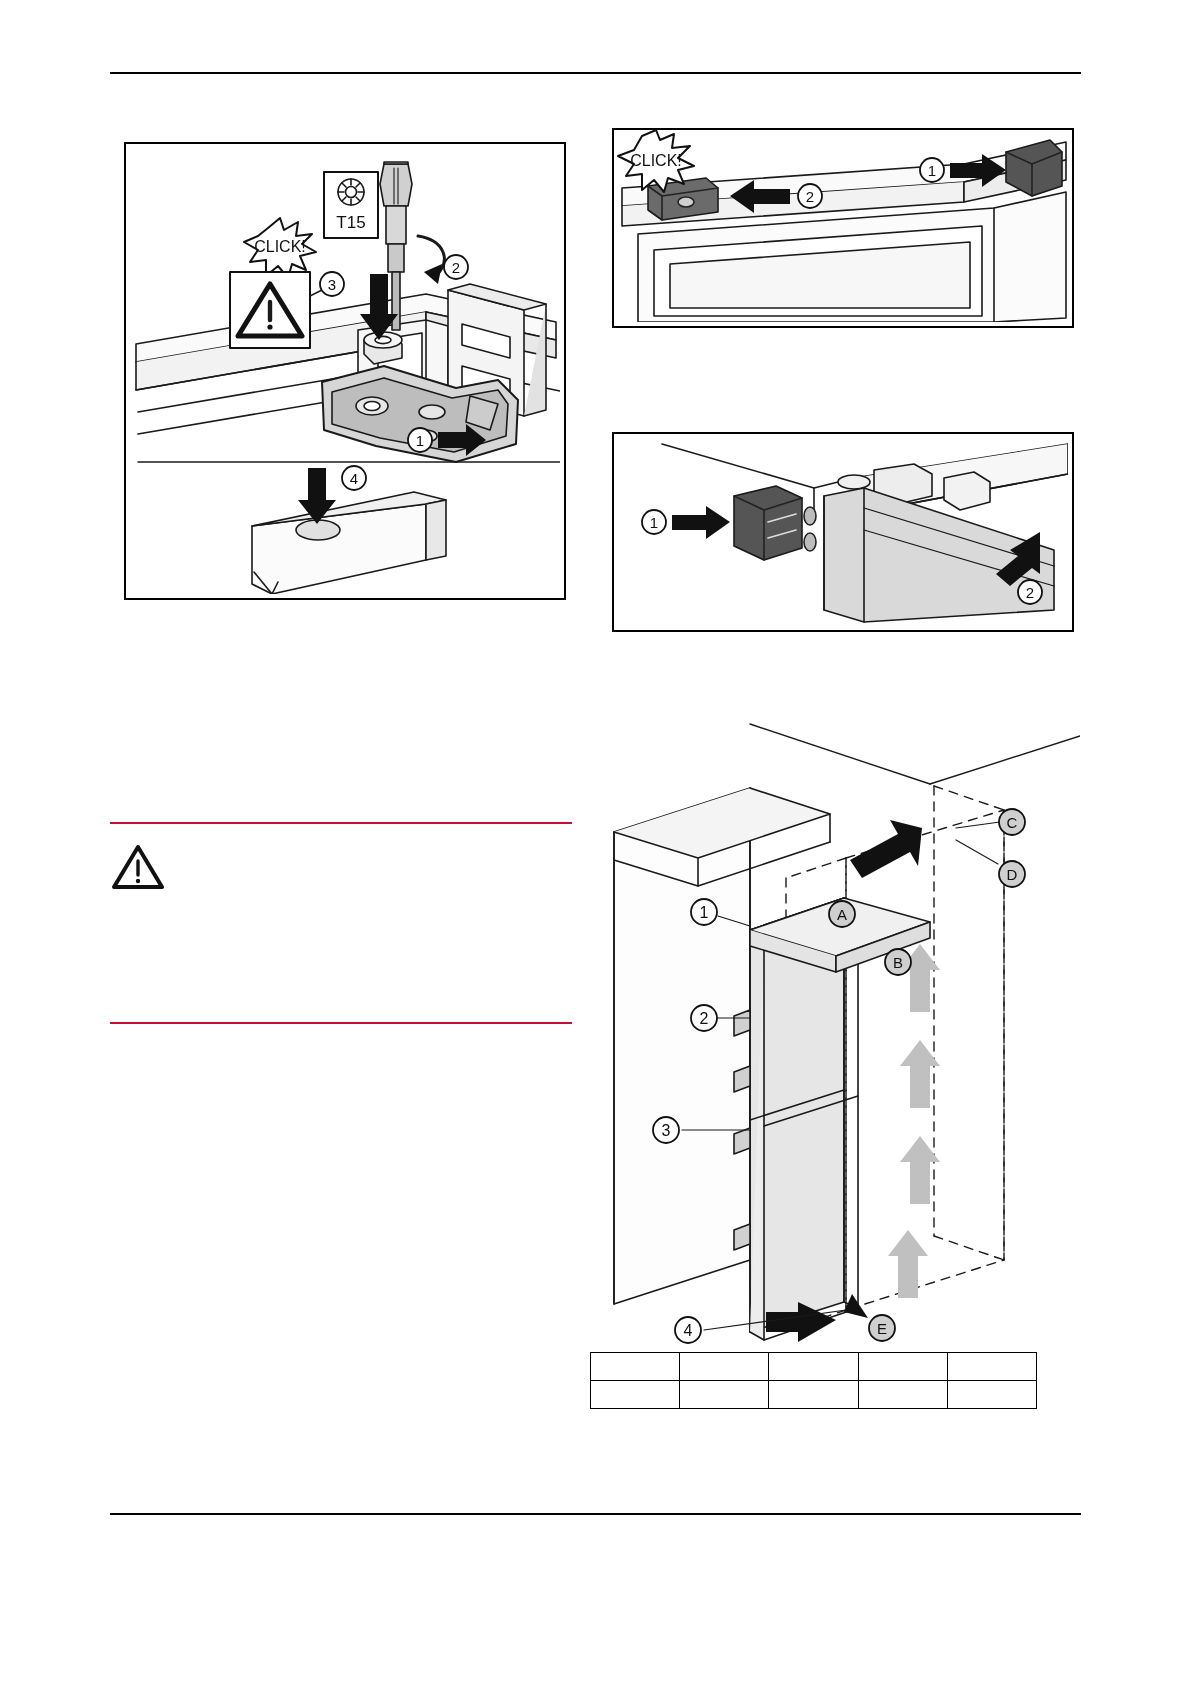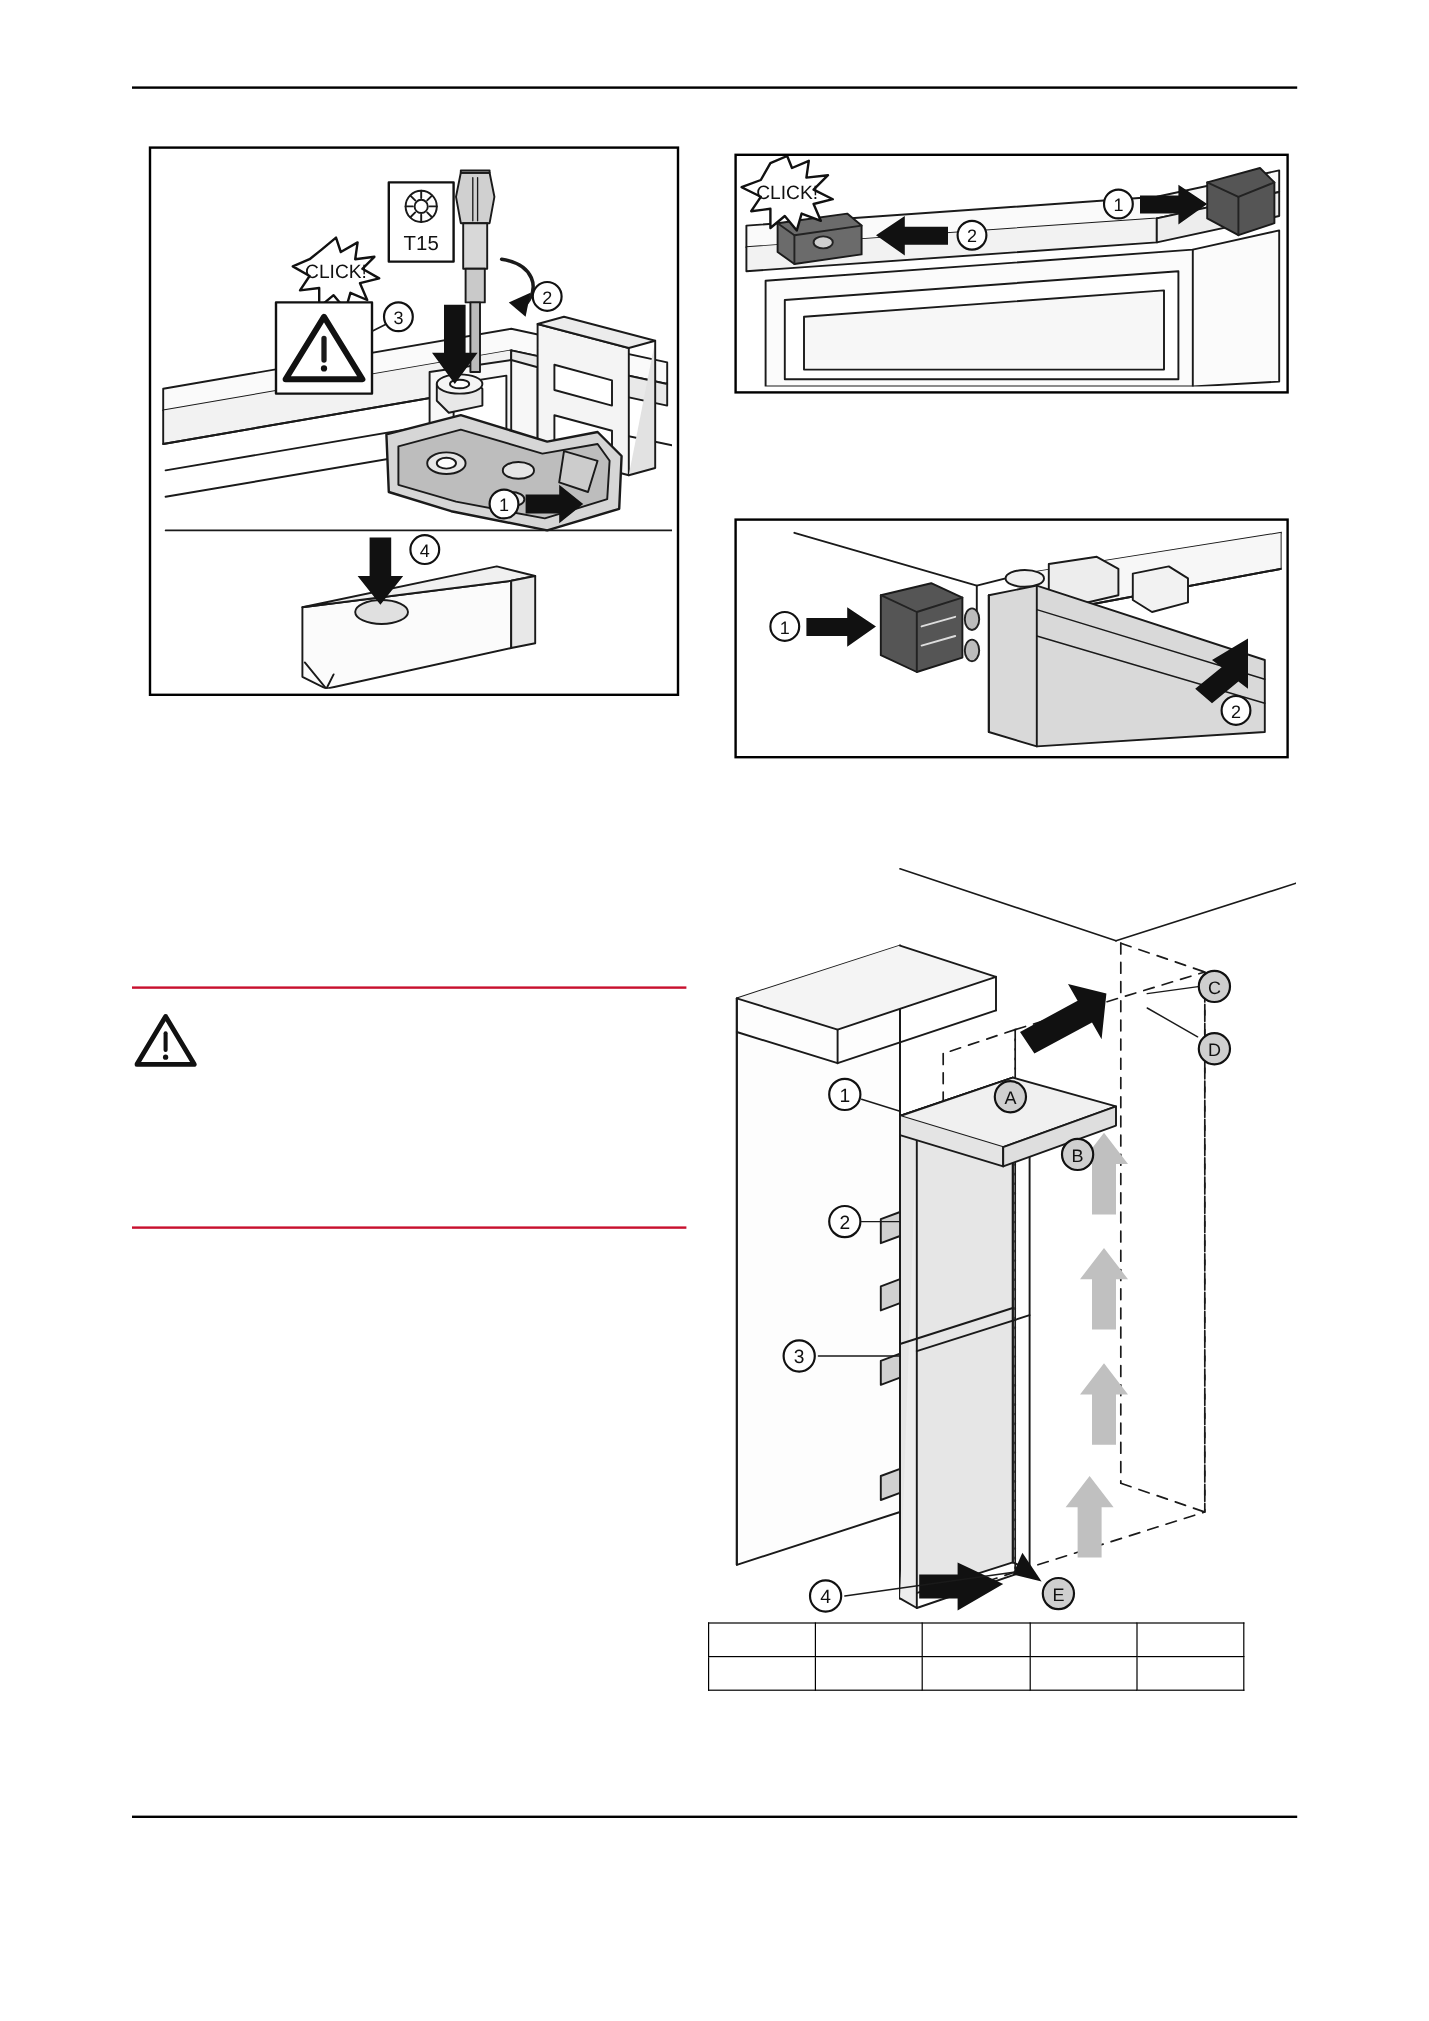--- a/index.html
+++ b/index.html
@@ -25,21 +25,21 @@
   }
   .rule-top { left: 110px; right: 110px; top: 72px; }
   .rule-bottom { left: 110px; right: 110px; top: 1513px; }
 
   .fig {
     position: absolute;
     border: 2px solid #000;
     background: #fff;
     overflow: hidden;
   }
-  .fig-a { left: 124px; top: 122px; width: 438px; height: 454px; }
+  .fig-a { left: 124px; top: 142px; width: 438px; height: 454px; }
   .fig-b { left: 612px; top: 128px; width: 458px; height: 196px; }
   .fig-c { left: 612px; top: 432px; width: 458px; height: 196px; }
 
   svg { display: block; }
 
   
   .note {
     position: absolute;
     left: 110px;
     top: 822px;

